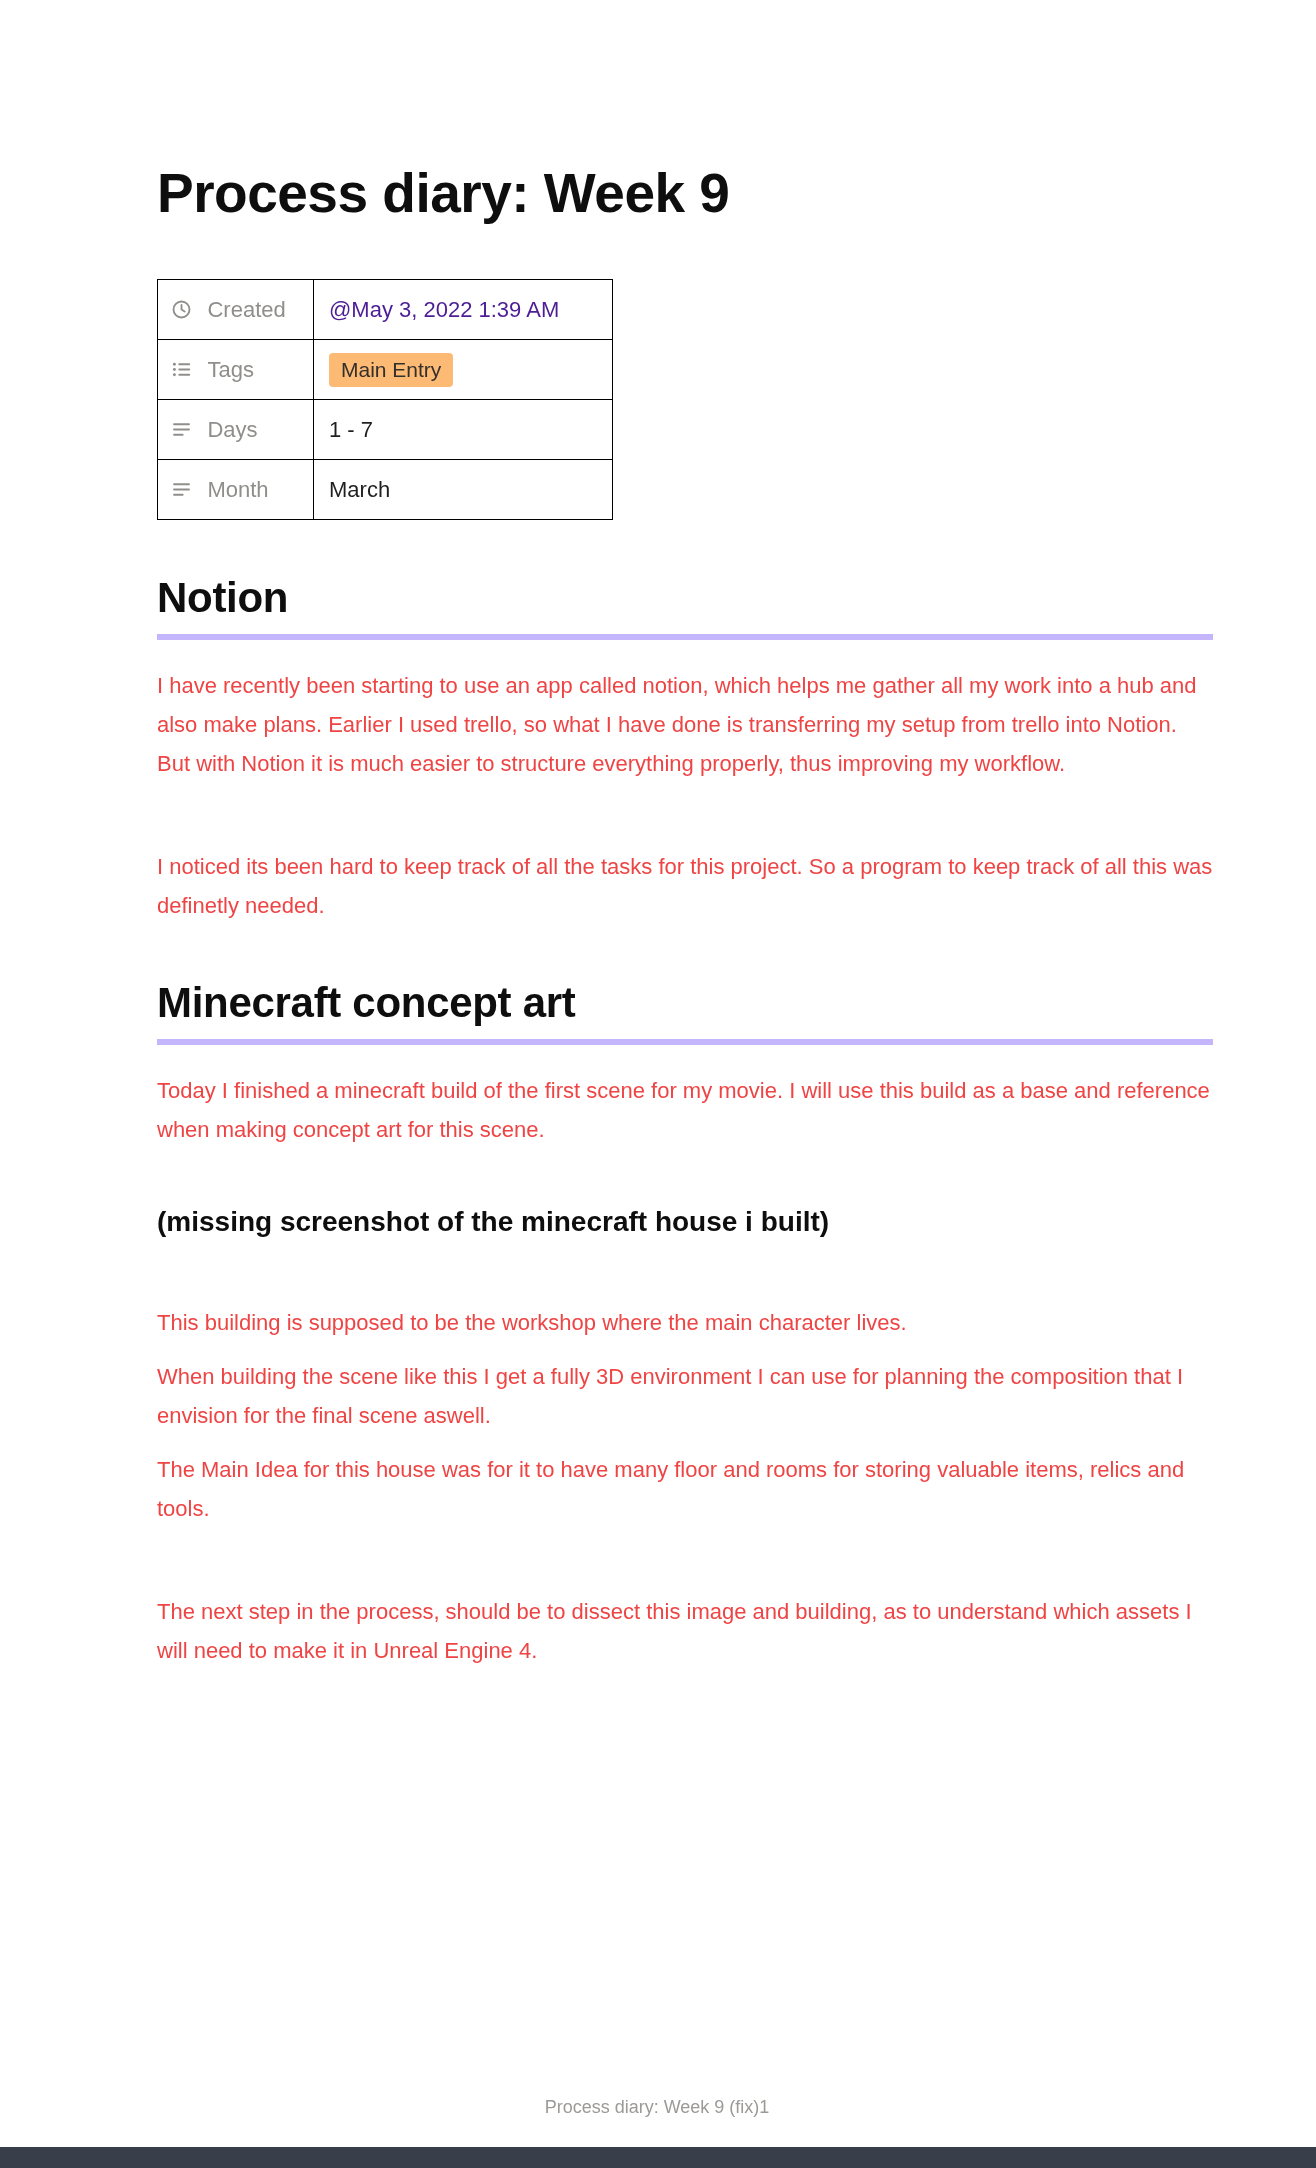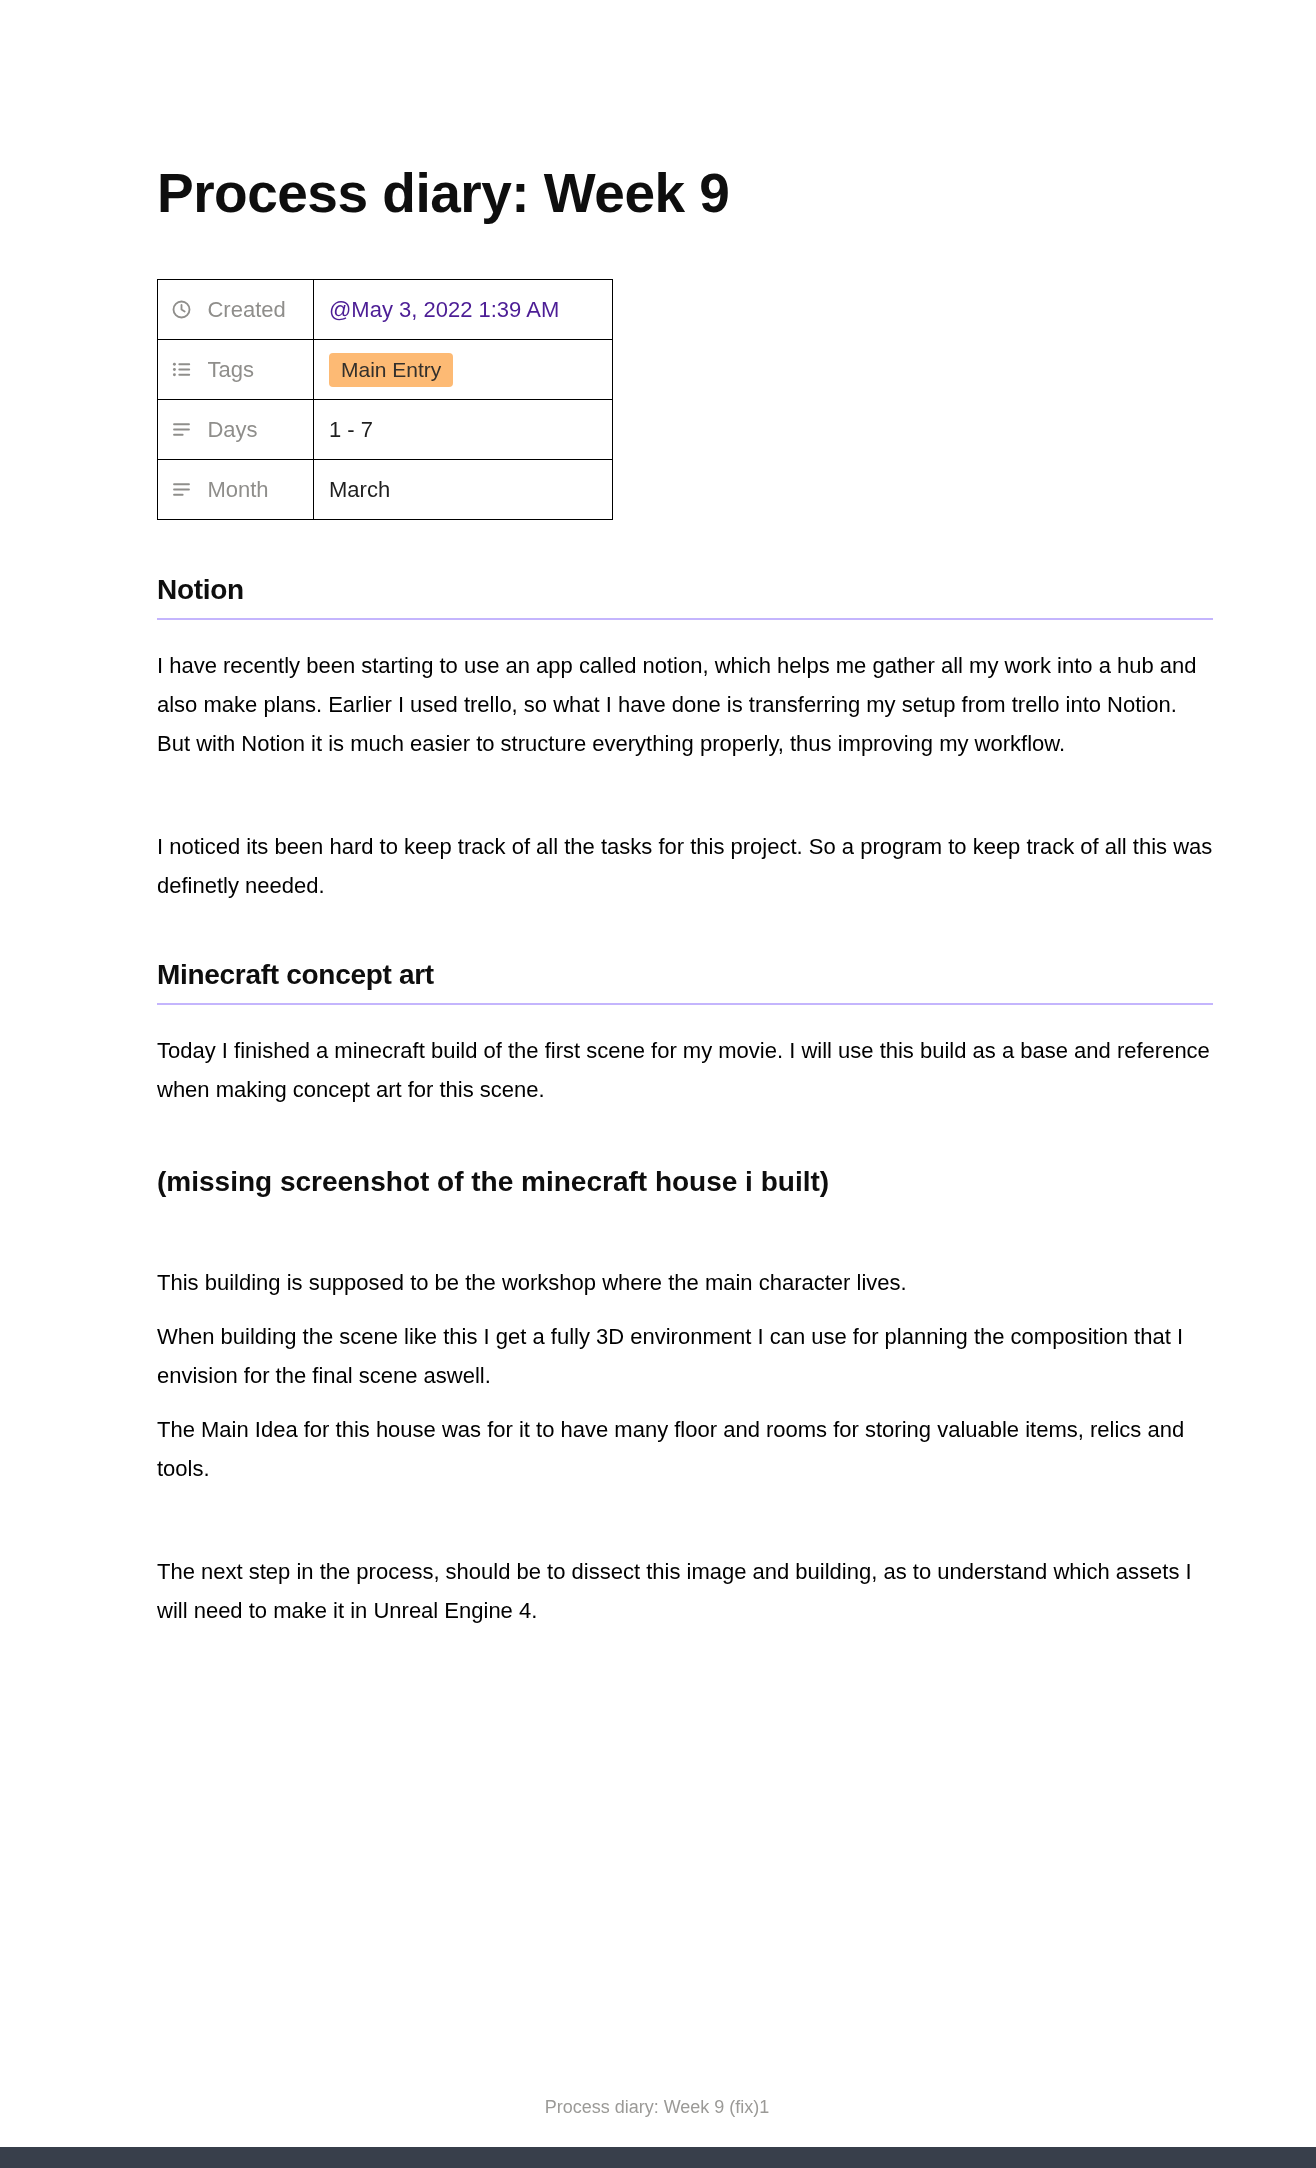--- a/index.html
+++ b/index.html
@@ -39,39 +39,39 @@
     background: #fdba74;
     border-radius: 4px;
     padding: 5px 12px 6px;
     font-size: 21px;
     color: #33302c;
     line-height: 1.1;
   }
 
   
   h2.section {
-    font-size: 28px;
+    font-size: 42px;
     font-weight: 700;
     color: #0e0e0e;
     margin-top: 54px;
     padding-bottom: 12px;
-    border-bottom: 2px solid #c4b5fd;
+    border-bottom: 6px solid #c4b5fd;
     letter-spacing: -0.3px;
   }
   h3.sub {
     font-size: 28px;
     font-weight: 700;
     color: #0e0e0e;
     margin-top: 55px;
     line-height: 1.25;
   }
   p.body-text {
     font-size: 22px;
     line-height: 39px;
-    color: #000000;
+    color: #ef4444;
     margin-top: 15px;
   }
   p.after-heading { margin-top: 26px; }
   p.gap { margin-top: 64px; }
 
   
   .footer {
     position: absolute;
     left: 0; right: 0;
     bottom: 50px;

